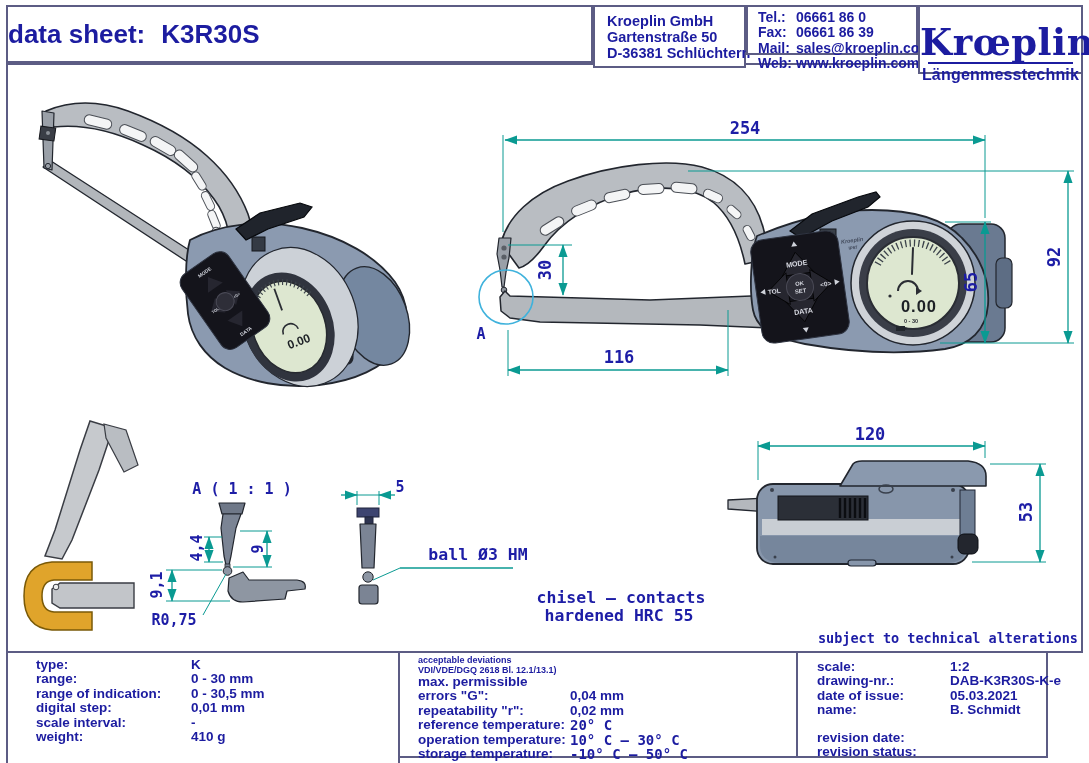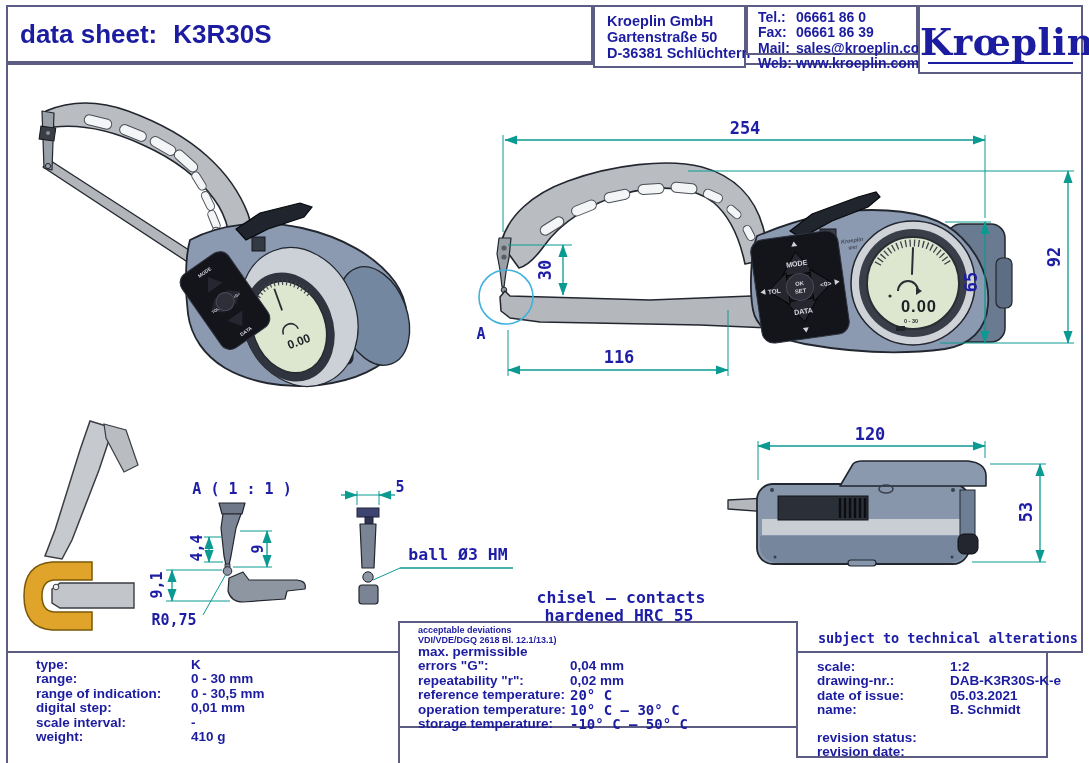--- a/index.html
+++ b/index.html
@@ -11,21 +11,21 @@
   .d.r{transform:translate(-50%,-50%) rotate(-90deg)}
   .d.s{font-size:15px}
   .d.n{font-size:16.5px}
   .alt{position:absolute;right:11px;top:630px;font-family:"DejaVu Sans Mono",monospace;font-weight:bold;font-size:13.5px;color:#1d1da6;z-index:4;white-space:nowrap}
   
   .trow{display:flex;line-height:14.4px;font-weight:bold;font-size:13.5px;color:#1c1ca0;white-space:nowrap}
   .w1{width:155px;flex:none}.w2{width:152px;flex:none}.w3{width:133px;flex:none}
   .techv{font-family:"DejaVu Sans Mono",monospace;font-size:14px}
   .small{font-size:9px;line-height:9.5px;font-weight:bold;color:#1c1ca0;white-space:nowrap}
   
-  .title{display:flex;align-items:center;gap:16px;height:100%;padding-left:12px;font-weight:bold;font-size:26px;color:#1c1ca0}
+  .title{display:flex;align-items:center;gap:16px;height:100%;font-weight:bold;font-size:26px;color:#1c1ca0}
   .hline{font-weight:bold;font-size:14.5px;line-height:16px;color:#1c1ca0;white-space:nowrap}
   .crow{display:flex;font-weight:bold;font-size:14px;line-height:15.4px;color:#1c1ca0;white-space:nowrap}
   .cl{width:38px;flex:none}
   .brand{font-family:"DejaVu Serif",serif;font-weight:bold;font-size:37px;line-height:40px;color:#1c1ca0;text-align:center;margin-top:15px;letter-spacing:.5px}
   .brandrule{height:2px;background:#1c1ca0;margin:0 8px}
   .tagline{font-weight:bold;font-size:16px;line-height:22px;color:#1c1ca0;text-align:center;letter-spacing:.2px}
 </style>
 </head>
 <body>
 
@@ -238,21 +238,21 @@
   <div class="d" style="left:619px;top:357px">116</div>
   <div class="d r" style="left:971px;top:282px">65</div>
   <div class="d r" style="left:1054px;top:257px">92</div>
   <div class="d s" style="left:481px;top:334px">A</div>
   <div class="d s" style="left:242px;top:489px">A ( 1 : 1 )</div>
   <div class="d r s" style="left:197px;top:548px">4,4</div>
   <div class="d r s" style="left:258px;top:549px">9</div>
   <div class="d r s" style="left:157px;top:585px">9,1</div>
   <div class="d s" style="left:174px;top:620px">R0,75</div>
   <div class="d s" style="left:400px;top:487px">5</div>
-  <div class="d n" style="left:458px;top:554px">ball Ø3 HM</div>
+  <div class="d n" style="left:478px;top:554px">ball Ø3 HM</div>
   <div class="d n" style="left:621px;top:597px">chisel – contacts</div>
   <div class="d n" style="left:619px;top:615px">hardened HRC 55</div>
   <div class="d" style="left:870px;top:434px">120</div>
   <div class="d r" style="left:1026px;top:512px">53</div>
   <div class="alt">subject to technical alterations</div>
 
   <div class="box" style="left:6px;top:5px;width:587px;height:58px">
     <div class="title">
       <span>data sheet:</span>
       <span>K3R30S</span>
@@ -277,20 +277,21 @@
         <span>sales@kroeplin.com</span>
       </div>
     <div class="crow">
         <span class="cl">Web:</span>
         <span>www.kroeplin.com</span>
       </div>
   </div>
   <div class="box" style="left:918px;top:5px;width:165px;height:69px">
     <div class="brand">Krœplin</div>
     <div class="brandrule"></div>
+    <div class="tagline">Längenmesstechnik</div>
   </div>
 
   <div class="box" style="left:6px;top:651px;width:394px;height:137px;padding:5px 0 0 28px">
     <div class="trow">
         <span class="w1">type:</span>
         <span>K</span>
       </div>
     <div class="trow">
         <span class="w1">range:</span>
         <span>0 - 30 mm</span>
@@ -306,21 +307,21 @@
     <div class="trow">
         <span class="w1">scale interval:</span>
         <span>-</span>
       </div>
     <div class="trow">
         <span class="w1">weight:</span>
         <span>410 g</span>
       </div>
   </div>
 
-  <div class="box" style="left:398px;top:621px;width:400px;height:107px;padding:3px 8px 0 18px">
+  <div class="box" style="left:398px;top:651px;width:400px;height:107px;padding:3px 8px 0 18px">
     <div class="small">acceptable deviations</div>
     <div class="small">VDI/VDE/DGQ 2618 Bl. 12.1/13.1)</div>
     <div class="trow">
         <span class="w2">max. permissible</span>
         <span></span>
       </div>
     <div class="trow">
         <span class="w2">errors "G":</span>
         <span>0,04 mm</span>
       </div>
@@ -354,22 +355,22 @@
     <div class="trow">
         <span class="w3">date of issue:</span>
         <span>05.03.2021</span>
       </div>
     <div class="trow">
         <span class="w3">name:</span>
         <span>B. Schmidt</span>
       </div>
     <div style="height:13px"></div>
     <div class="trow">
+        <span class="w3">revision date:</span>
+        <span></span>
+      </div>
+    <div class="trow">
         <span class="w3">revision status:</span>
         <span></span>
       </div>
-    <div class="trow">
-        <span class="w3">revision date:</span>
-        <span></span>
-      </div>
   </div>
 
 </div>
 
 </body></html>

